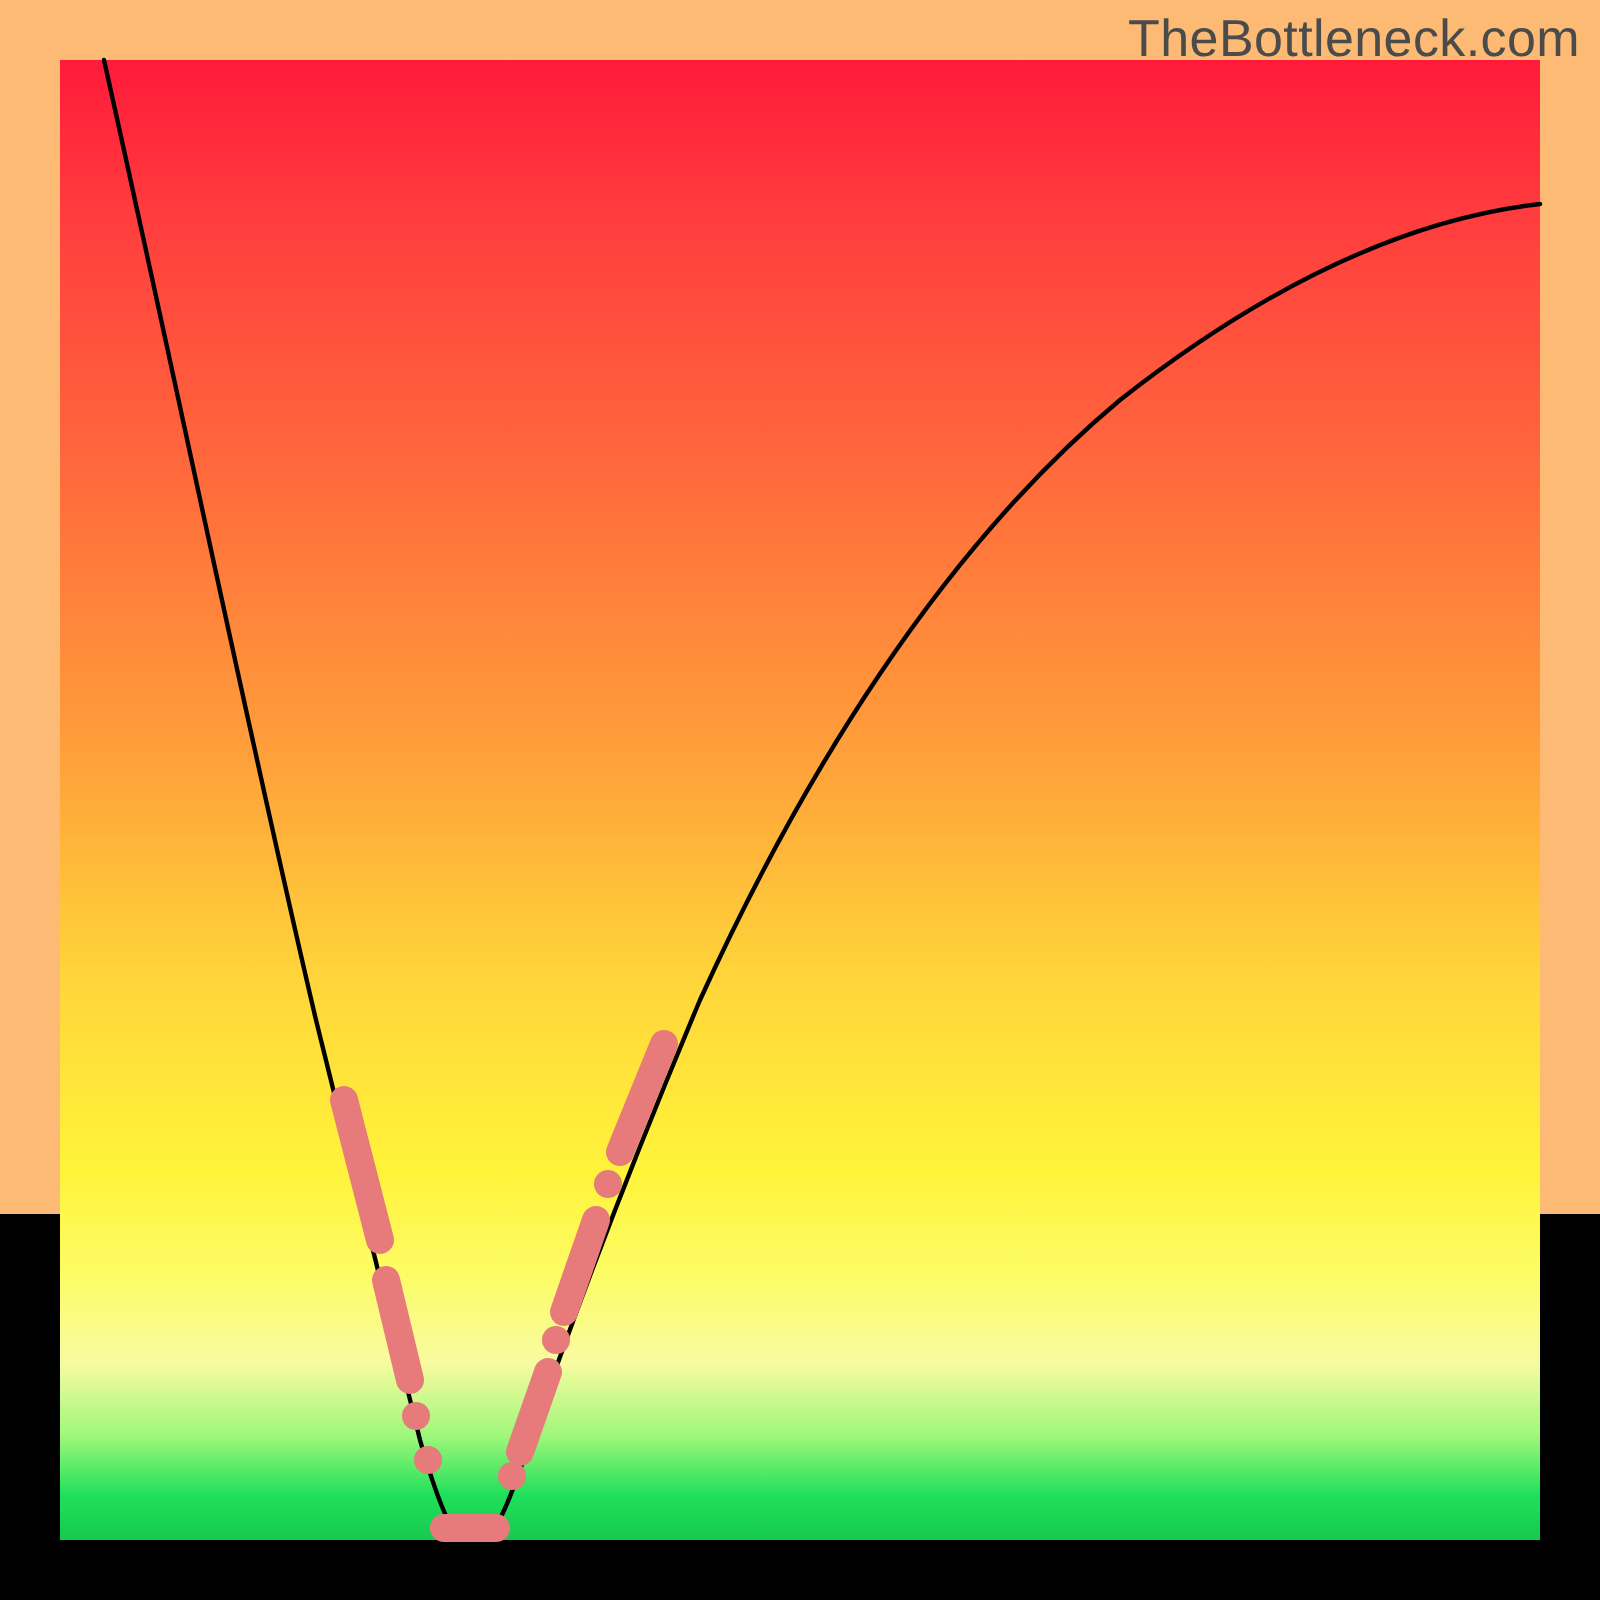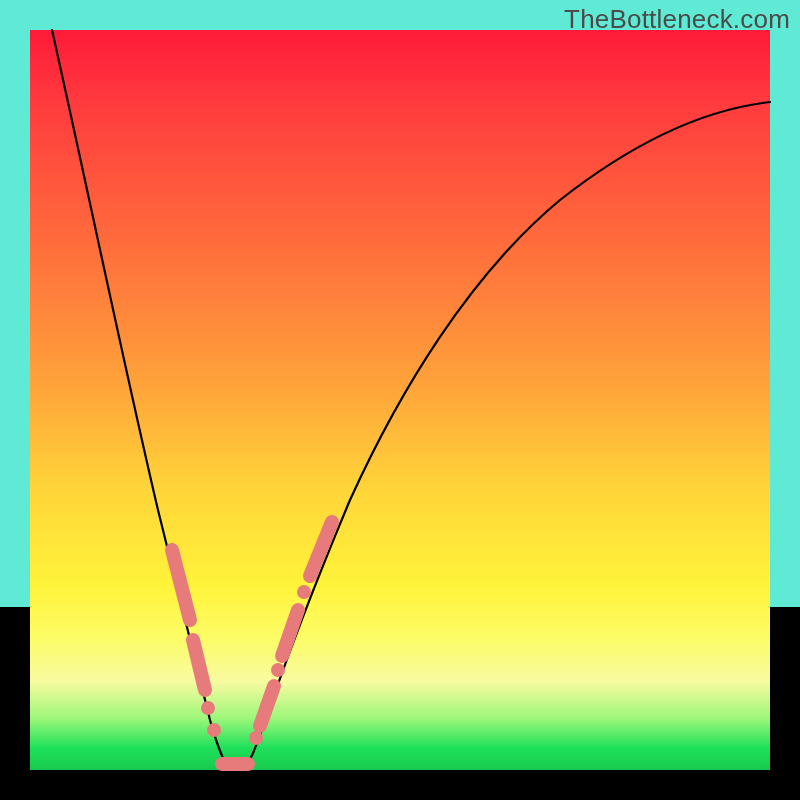--- a/index.html
+++ b/index.html
@@ -8,21 +8,21 @@
     width: 800px;
     height: 800px;
     overflow: hidden;
     background: #000;
     font-family: Arial, Helvetica, sans-serif;
   }
   .canvas {
     position: relative;
     width: 800px;
     height: 607px;
-    background: #5eead4;
+    background: #fdba74;
   }
   .plot-area {
     position: absolute;
     left: 30px;
     top: 30px;
     width: 740px;
     height: 740px;
     
     background: linear-gradient(
       to bottom,

